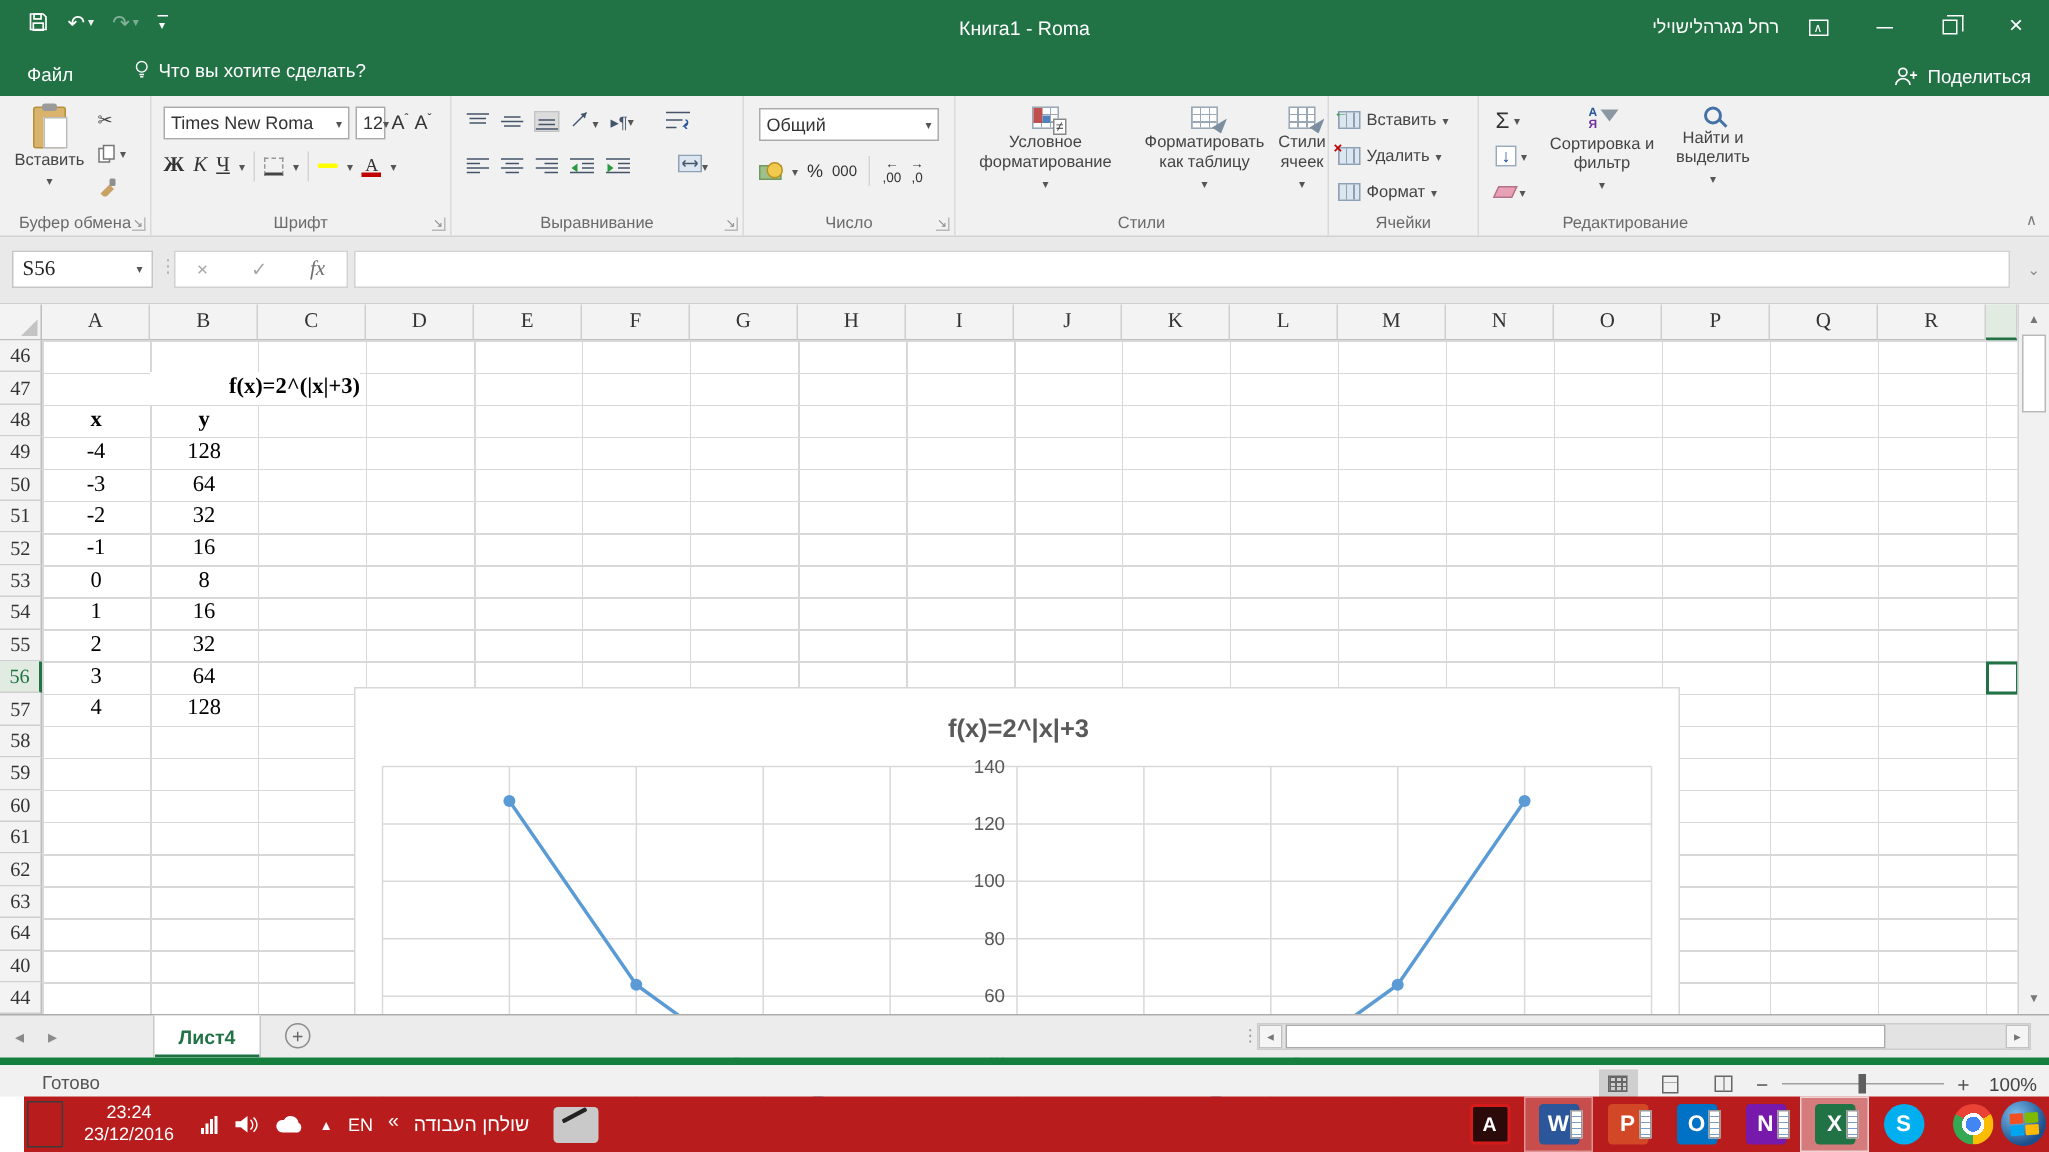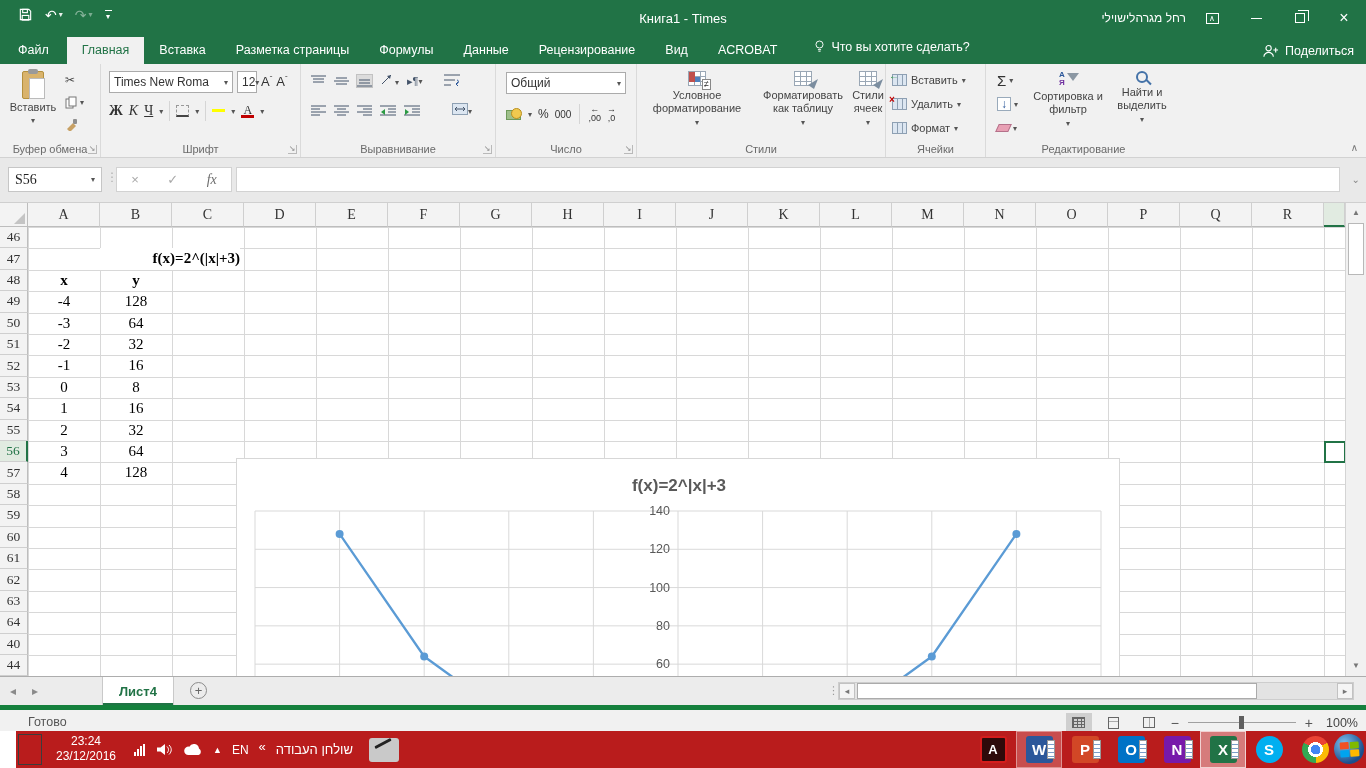--- a/index.html
+++ b/index.html
@@ -212,50 +212,40 @@
         </span>
       <span class="qbtn dim">
           <span>↷</span>
           <span class="qarrow">▾</span>
         </span>
       <span class="qbtn custbtn">
           <i></i>
           <span>▾</span>
         </span>
     </div>
-    <div class="tb-title">Книга1  -  Times</div>
+    <div class="tb-title">Книга1  -  Roma</div>
     <div class="tb-user">רחל מגרהלישוילי</div>
     <div class="wbtns">
       <span class="wbtn">
           <span class="ico-ribopts">∧</span>
         </span>
       <span class="wbtn">
           <span class="ico-min"></span>
         </span>
       <span class="wbtn">
           <span class="ico-restore"></span>
         </span>
       <span class="wbtn">
           <span class="ico-close">×</span>
         </span>
     </div>
   </div>
 
   <div class="tabrow">
     <div class="rtab file">Файл</div>
-    <div id="ribbon-tabs" style="display:flex">
-        <div class="rtab active">Главная</div>
-        <div class="rtab">Вставка</div>
-        <div class="rtab">Разметка страницы</div>
-        <div class="rtab">Формулы</div>
-        <div class="rtab">Данные</div>
-        <div class="rtab">Рецензирование</div>
-        <div class="rtab">Вид</div>
-        <div class="rtab">ACROBAT</div>
-      </div>
     <div class="tellme">
       <svg width="11" height="15" viewBox="0 0 14 18">
           <circle cx="7" cy="6.5" r="4.5" fill="none" stroke="#fff" stroke-width="1.2"></circle>
           <path d="M5 13h4M5.6 15h2.8" stroke="#fff" stroke-width="1.2"></path>
         </svg>
       <span>Что вы хотите сделать?</span>
     </div>
     <div class="share">
       <svg width="17" height="14" viewBox="0 0 18 14">
           <circle cx="7" cy="4" r="2.8" fill="none" stroke="#fff" stroke-width="1.2"></circle>

